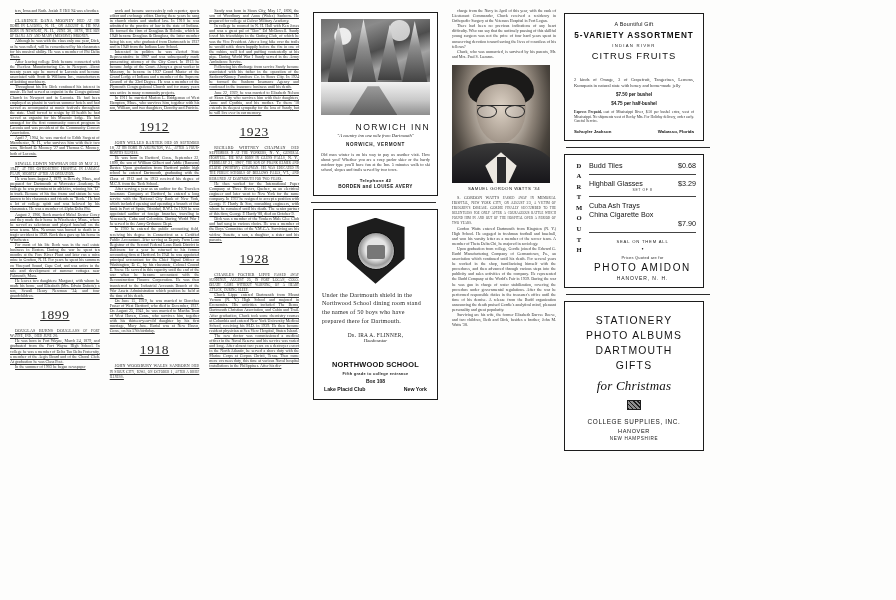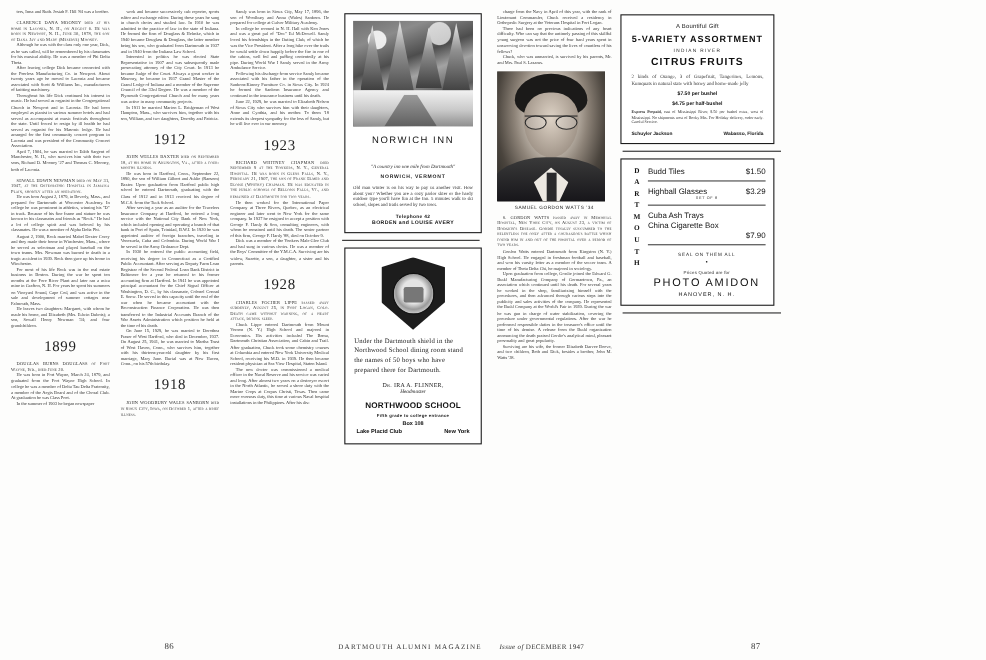--- a/index.html
+++ b/index.html
@@ -10,21 +10,21 @@
     color:#2b2b2b;
     overflow:hidden;
   }
   .spread{position:relative;width:896px;height:600px;display:flex;}
   .page{position:relative;height:600px;background:#fdfdfc;}
   .page-left{width:448px;}
   .page-right{width:448px;}
 
   .cols{display:flex;gap:10px;padding:8px 10px 0 10px;box-sizing:border-box;}
 
-  .col{width:104px;}
+  .col{width:104px;text-decoration:underline;}
   .colwide{width:104px;}
 
   .body-text{
     font-size:4.05px;
     line-height:5.1px;
     text-align:justify;
     color:#343434;
     font-family:"Liberation Serif", serif;
     hyphens:auto;
   }
@@ -87,22 +87,22 @@
   .photo .snow{
     position:absolute;left:0;bottom:0;width:100%;height:34%;
     background:linear-gradient(180deg,#f2f2f2,#c9c9c9 55%,#8e8e8e);
   }
   .photo .path{
     position:absolute;left:26%;bottom:0;width:44%;height:30%;
     background:linear-gradient(180deg,#9b9b9b,#5f5f5f);
     clip-path:polygon(38% 0,62% 0,100% 100%,0 100%);
   }
   .ad-title{
-    text-align:center;font-family:"Liberation Sans", sans-serif;
-    font-size:8.6px;letter-spacing:1.4px;margin:7px 0 17px 0;color:#141414;
+    text-align:right;font-family:"Liberation Sans", sans-serif;
+    font-size:8.6px;letter-spacing:1.4px;margin:7px 0 1px 0;color:#141414;
   }
   .ad-ital{
     text-align:center;font-style:italic;font-size:4.6px;line-height:5.6px;color:#262626;margin-bottom:3px;
   }
   .ad-sub{
     text-align:center;font-family:"Liberation Sans", sans-serif;
     font-size:4.6px;letter-spacing:.7px;color:#1a1a1a;margin-bottom:5px;font-weight:bold;
   }
   .ad-copy{font-size:4.3px;line-height:5.3px;text-align:justify;color:#333;}
   .ad-phone{
@@ -134,21 +134,21 @@
   .nw-copy{
     font-size:6.1px;line-height:8.6px;text-align:left;color:#1e1e1e;
     font-family:"Liberation Serif", serif;letter-spacing:.2px;
   }
   .nw-head-name{
     text-align:center;font-variant:small-caps;font-size:5.4px;margin-top:7px;letter-spacing:.3px;color:#1c1c1c;
   }
   .nw-head-role{text-align:center;font-style:italic;font-size:4.8px;color:#242424;}
   .nw-school{
     text-align:center;font-family:"Liberation Sans", sans-serif;font-weight:bold;
-    font-size:7.4px;letter-spacing:.2px;margin-top:5px;color:#111;
+    font-size:7.4px;letter-spacing:.2px;margin-top:17px;color:#111;
   }
   .nw-grades{
     text-align:center;font-family:"Liberation Sans", sans-serif;font-weight:bold;
     font-size:3.9px;letter-spacing:.3px;color:#222;margin-top:2px;
   }
   .nw-box{
     text-align:center;font-family:"Liberation Sans", sans-serif;font-weight:bold;
     font-size:5px;margin-top:2px;color:#111;
   }
   .nw-loc{
@@ -209,22 +209,22 @@
   }
   .c-assort{
     text-align:center;font-family:"Liberation Sans", sans-serif;font-weight:bold;
     font-size:8.2px;letter-spacing:.9px;color:#0f0f0f;
   }
   .c-river{
     text-align:center;font-family:"Liberation Sans", sans-serif;
     font-size:4.3px;letter-spacing:1.2px;color:#1e1e1e;margin:3px 0 2px 0;
   }
   .c-fruits{
-    text-align:center;font-family:"Liberation Sans", sans-serif;font-weight:bold;
-    font-size:9.4px;letter-spacing:1px;color:#0f0f0f;margin-bottom:6px;
+    text-align:center;font-family:"Liberation Sans", sans-serif;font-weight:normal;
+    font-size:9.4px;letter-spacing:1px;color:#0f0f0f;margin-bottom:16px;
   }
   .c-desc{font-size:4.5px;line-height:5.5px;text-align:justify;color:#333;}
   .c-price{
     text-align:center;font-family:"Liberation Sans", sans-serif;font-weight:bold;
     font-size:4.6px;color:#111;margin-top:4px;
   }
   .c-fine{font-size:3.7px;line-height:4.5px;color:#2c2c2c;margin-top:4px;text-align:justify;}
   .c-fine b{font-weight:bold;}
   .c-foot{
     display:flex;justify-content:space-between;margin-top:5px;
@@ -403,26 +403,20 @@
           <div class="nw-box">Box 108</div>
           <div class="nw-loc">
             <span>Lake Placid Club</span>
             <span>New York</span>
           </div>
         </div>
       </div>
 
     </div>
 
-    <div class="footer">
-      <div style="flex:1"></div>
-      <div class="pagenum">86</div>
-      <div style="flex:1"></div>
-      <div class="mag-title" style="padding-right:10px">DARTMOUTH ALUMNI MAGAZINE</div>
-    </div>
   </div>
 
   <div class="page page-right">
     <div class="right-inner">
 
       <div class="rc">
         <div class="body-text">
           <p>charge from the Navy in April of this year, with the rank of Lieutenant Commander, Chuck received a residency in Orthopedic Surgery at the Veterans Hospital in Fort Logan.</p>
           <p>There had been no previous indications of any heart difficulty. Who can say that the untimely passing of this skillful young surgeon was not the price of four hard years spent in unswerving devotion toward saving the lives of countless of his fellows?</p>
           <p>Chuck, who was unmarried, is survived by his parents, Mr. and Mrs. Paul S. Lazarus.</p>
@@ -476,21 +470,21 @@
               <span>T</span>
             <span>M</span>
               <span>O</span>
             <span>U</span>
               <span>T</span>
             <span>H</span>
           </div>
           <div class="china-body">
             <div class="china-row">
               <span>Budd Tiles</span>
-              <span>$1.50</span>
+              <span>$0.68</span>
             </div>
             <div class="china-hr"></div>
             <div class="china-row">
               <span>Highball Glasses</span>
               <span>$3.29</span>
             </div>
             <div class="china-setof">SET OF 8</div>
             <div class="china-hr"></div>
             <div class="china-row">
               <span>Cuba Ash Trays</span>
@@ -504,28 +498,30 @@
             <div class="china-seal">SEAL ON THEM ALL</div>
             <div class="china-dot">•</div>
             <div class="china-quoted">Prices Quoted are for</div>
             <div class="china-ward">PHOTO AMIDON</div>
             <div class="china-han">HANOVER, N. H.</div>
           </div>
         </div>
 
         <div class="ad-rule"></div>
 
+        <div class="ad-box stationery">
+          <div class="st-line">STATIONERY</div>
+          <div class="st-line">PHOTO ALBUMS</div>
+          <div class="st-line">DARTMOUTH</div>
+          <div class="st-line">GIFTS</div>
+          <div class="st-script">for Christmas</div>
+          <div class="st-orn"></div>
+          <div class="st-company">COLLEGE SUPPLIES, INC.</div>
+          <div class="st-city">HANOVER</div>
+          <div class="st-state">NEW HAMPSHIRE</div>
+        </div>
 
       </div>
     </div>
 
-    <div class="footer">
-      <div class="issue-line" style="padding-left:6px">
-        <i>Issue of</i>
-        <span>DECEMBER 1947</span>
-      </div>
-      <div style="flex:1"></div>
-      <div class="pagenum">87</div>
-      <div style="flex:1.35"></div>
-    </div>
   </div>
 
 </div>
 
 </body></html>

